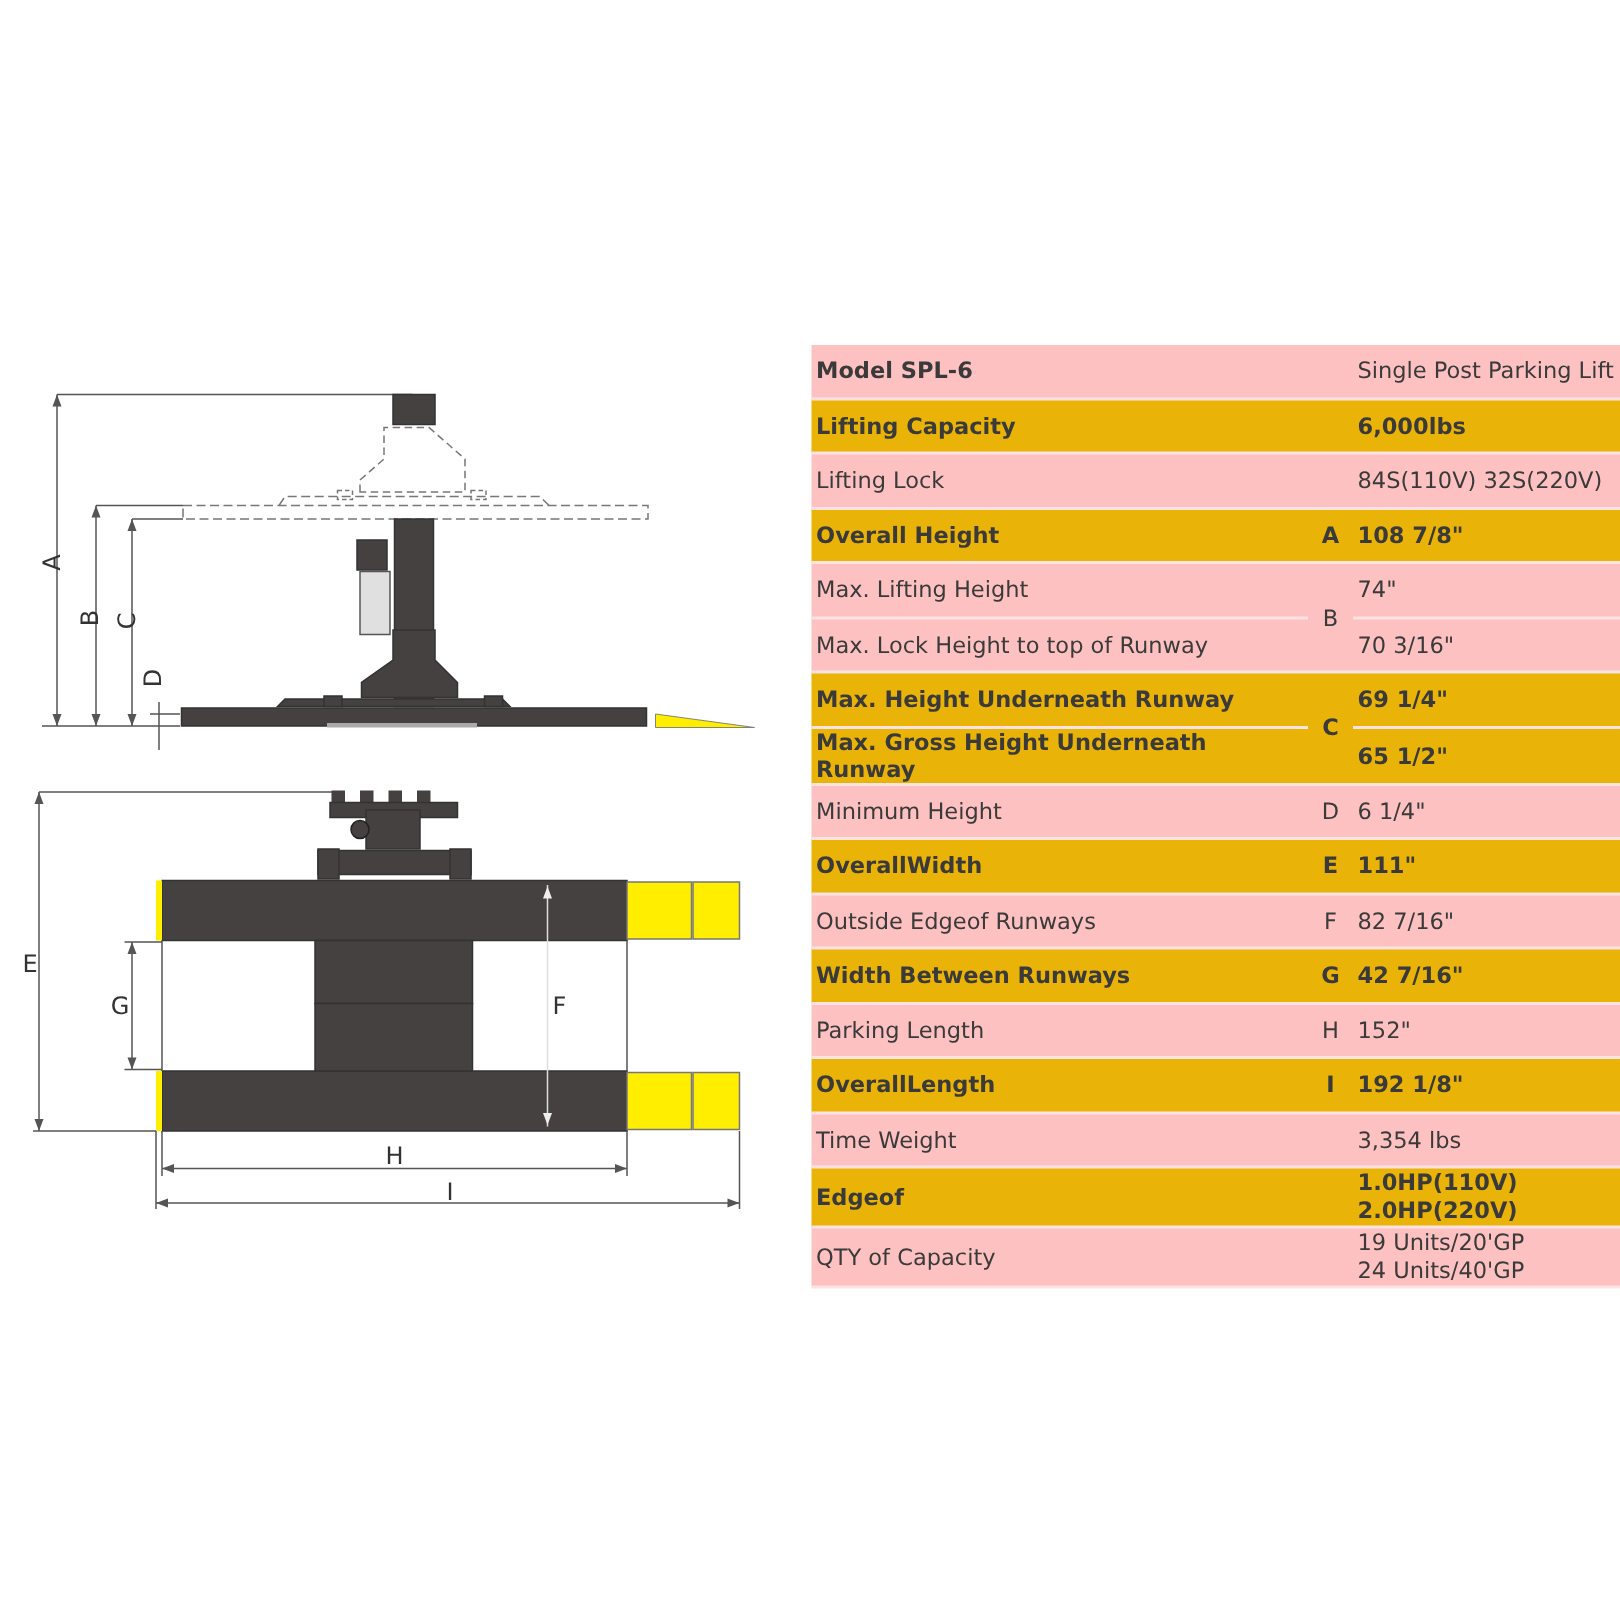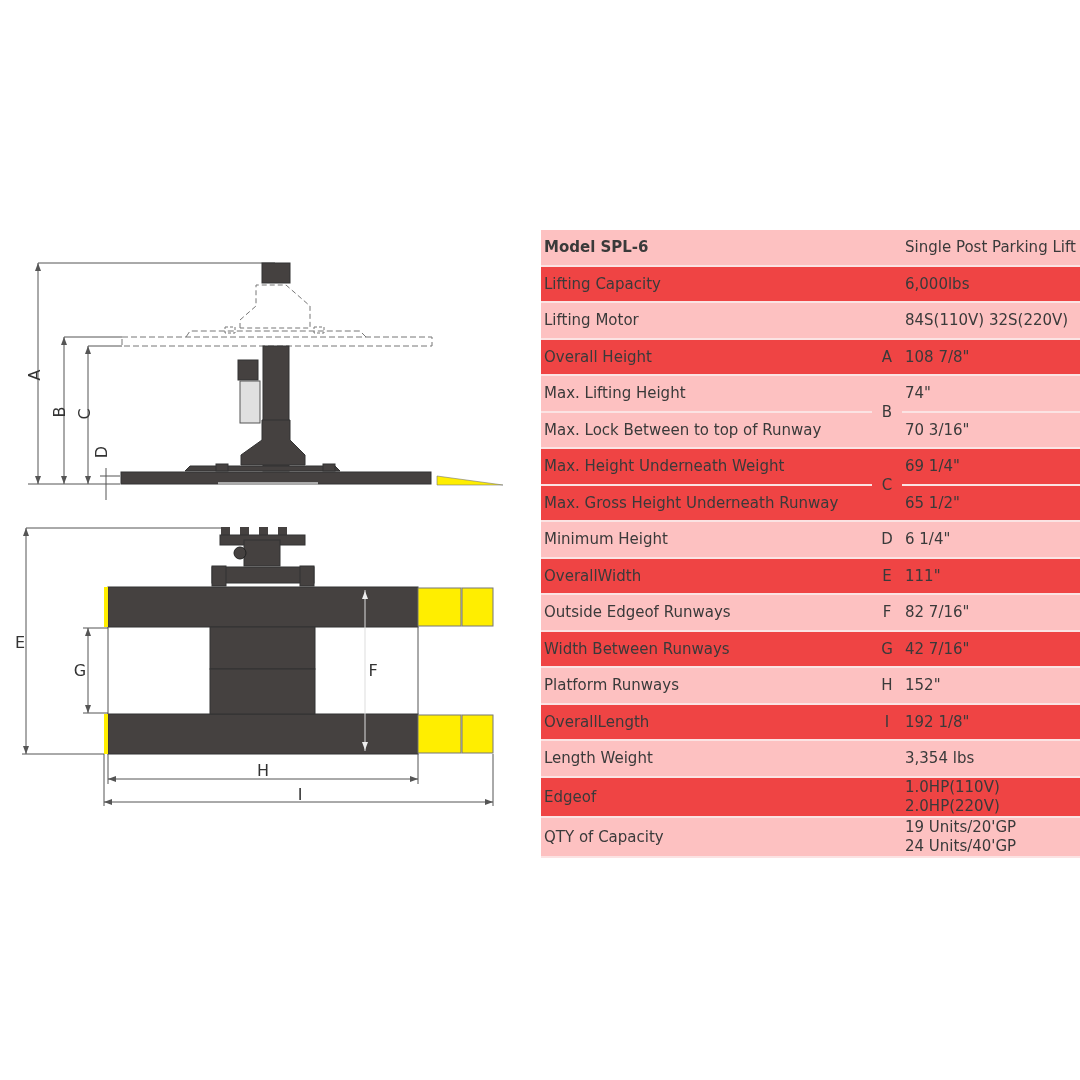--- a/index.html
+++ b/index.html
@@ -2,21 +2,21 @@
 <html><head>
 <meta charset="utf-8">
 <style>
   html, body { margin:0; padding:0; }
   body { width:1080px; height:1080px; background:#ffffff; position:relative; overflow:hidden;
          font-family:"DejaVu Sans", sans-serif; color:#3a3a3a; }
   .diagram { position:absolute; left:0; top:0; }
   .spec-table { position:absolute; left:521px; top:230px; width:559px; border-collapse:collapse; font-size:15px;margin-left:20px; }
   .spec-table td { padding:0 3px; height:34.5px; vertical-align:middle; border-bottom:2px solid #fbe3e3; }
   .spec-table tr.pink td { background:#fdc1c1; }
-  .spec-table tr.white td { background:#ef4444; }
+  .spec-table tr.white td { background:#eab308;font-weight:bold; }
   .spec-table td.label { width:325px; }
   .spec-table td.code { width:30px; text-align:center; padding:0; }
   .spec-table td.value { padding-left:3px; }
   .spec-table tr.header td.label { font-weight:bold; }
   .spec-table .pair td { height:34.5px; }
   .spec-table td.stack { line-height:19px; }
   .dim-letter { font-family:"DejaVu Sans", sans-serif; font-size:16px; fill:#333; }
 </style>
 </head>
 <body>
@@ -141,40 +141,40 @@
     <td class="label">Model SPL-6</td>
     <td class="code"></td>
     <td class="value">Single Post Parking Lift</td>
   </tr>
   <tr class="white">
     <td class="label">Lifting Capacity</td>
     <td class="code"></td>
     <td class="value">6,000lbs</td>
   </tr>
   <tr class="pink">
-    <td class="label">Lifting Motor</td>
+    <td class="label">Lifting Lock</td>
     <td class="code"></td>
     <td class="value">84S(110V)  32S(220V)</td>
   </tr>
   <tr class="white">
     <td class="label">Overall Height</td>
     <td class="code">A</td>
     <td class="value">108 7/8"</td>
   </tr>
   <tr class="pink pair">
     <td class="label">Max. Lifting Height</td>
     <td class="code" rowspan="2">B</td>
     <td class="value">74"</td>
   </tr>
   <tr class="pink pair">
-    <td class="label">Max. Lock Between to top of Runway</td>
+    <td class="label">Max. Lock Height to top of Runway</td>
     <td class="value">70 3/16"</td>
   </tr>
   <tr class="white pair">
-    <td class="label">Max. Height Underneath Weight</td>
+    <td class="label">Max. Height Underneath Runway</td>
     <td class="code" rowspan="2">C</td>
     <td class="value">69 1/4"</td>
   </tr>
   <tr class="white pair">
     <td class="label">Max. Gross Height Underneath Runway</td>
     <td class="value">65 1/2"</td>
   </tr>
   <tr class="pink">
     <td class="label">Minimum Height</td>
     <td class="code">D</td>
@@ -189,31 +189,31 @@
     <td class="label">Outside Edgeof Runways</td>
     <td class="code">F</td>
     <td class="value">82 7/16"</td>
   </tr>
   <tr class="white">
     <td class="label">Width Between Runways</td>
     <td class="code">G</td>
     <td class="value">42 7/16"</td>
   </tr>
   <tr class="pink">
-    <td class="label">Platform Runways</td>
+    <td class="label">Parking Length</td>
     <td class="code">H</td>
     <td class="value">152"</td>
   </tr>
   <tr class="white">
     <td class="label">OverallLength</td>
     <td class="code">I</td>
     <td class="value">192 1/8"</td>
   </tr>
   <tr class="pink">
-    <td class="label">Length Weight</td>
+    <td class="label">Time Weight</td>
     <td class="code"></td>
     <td class="value">3,354 lbs</td>
   </tr>
   <tr class="white">
     <td class="label">Edgeof</td>
     <td class="code"></td>
     <td class="value stack">
       <div>1.0HP(110V)</div>
       <div>2.0HP(220V)</div>
     </td>

